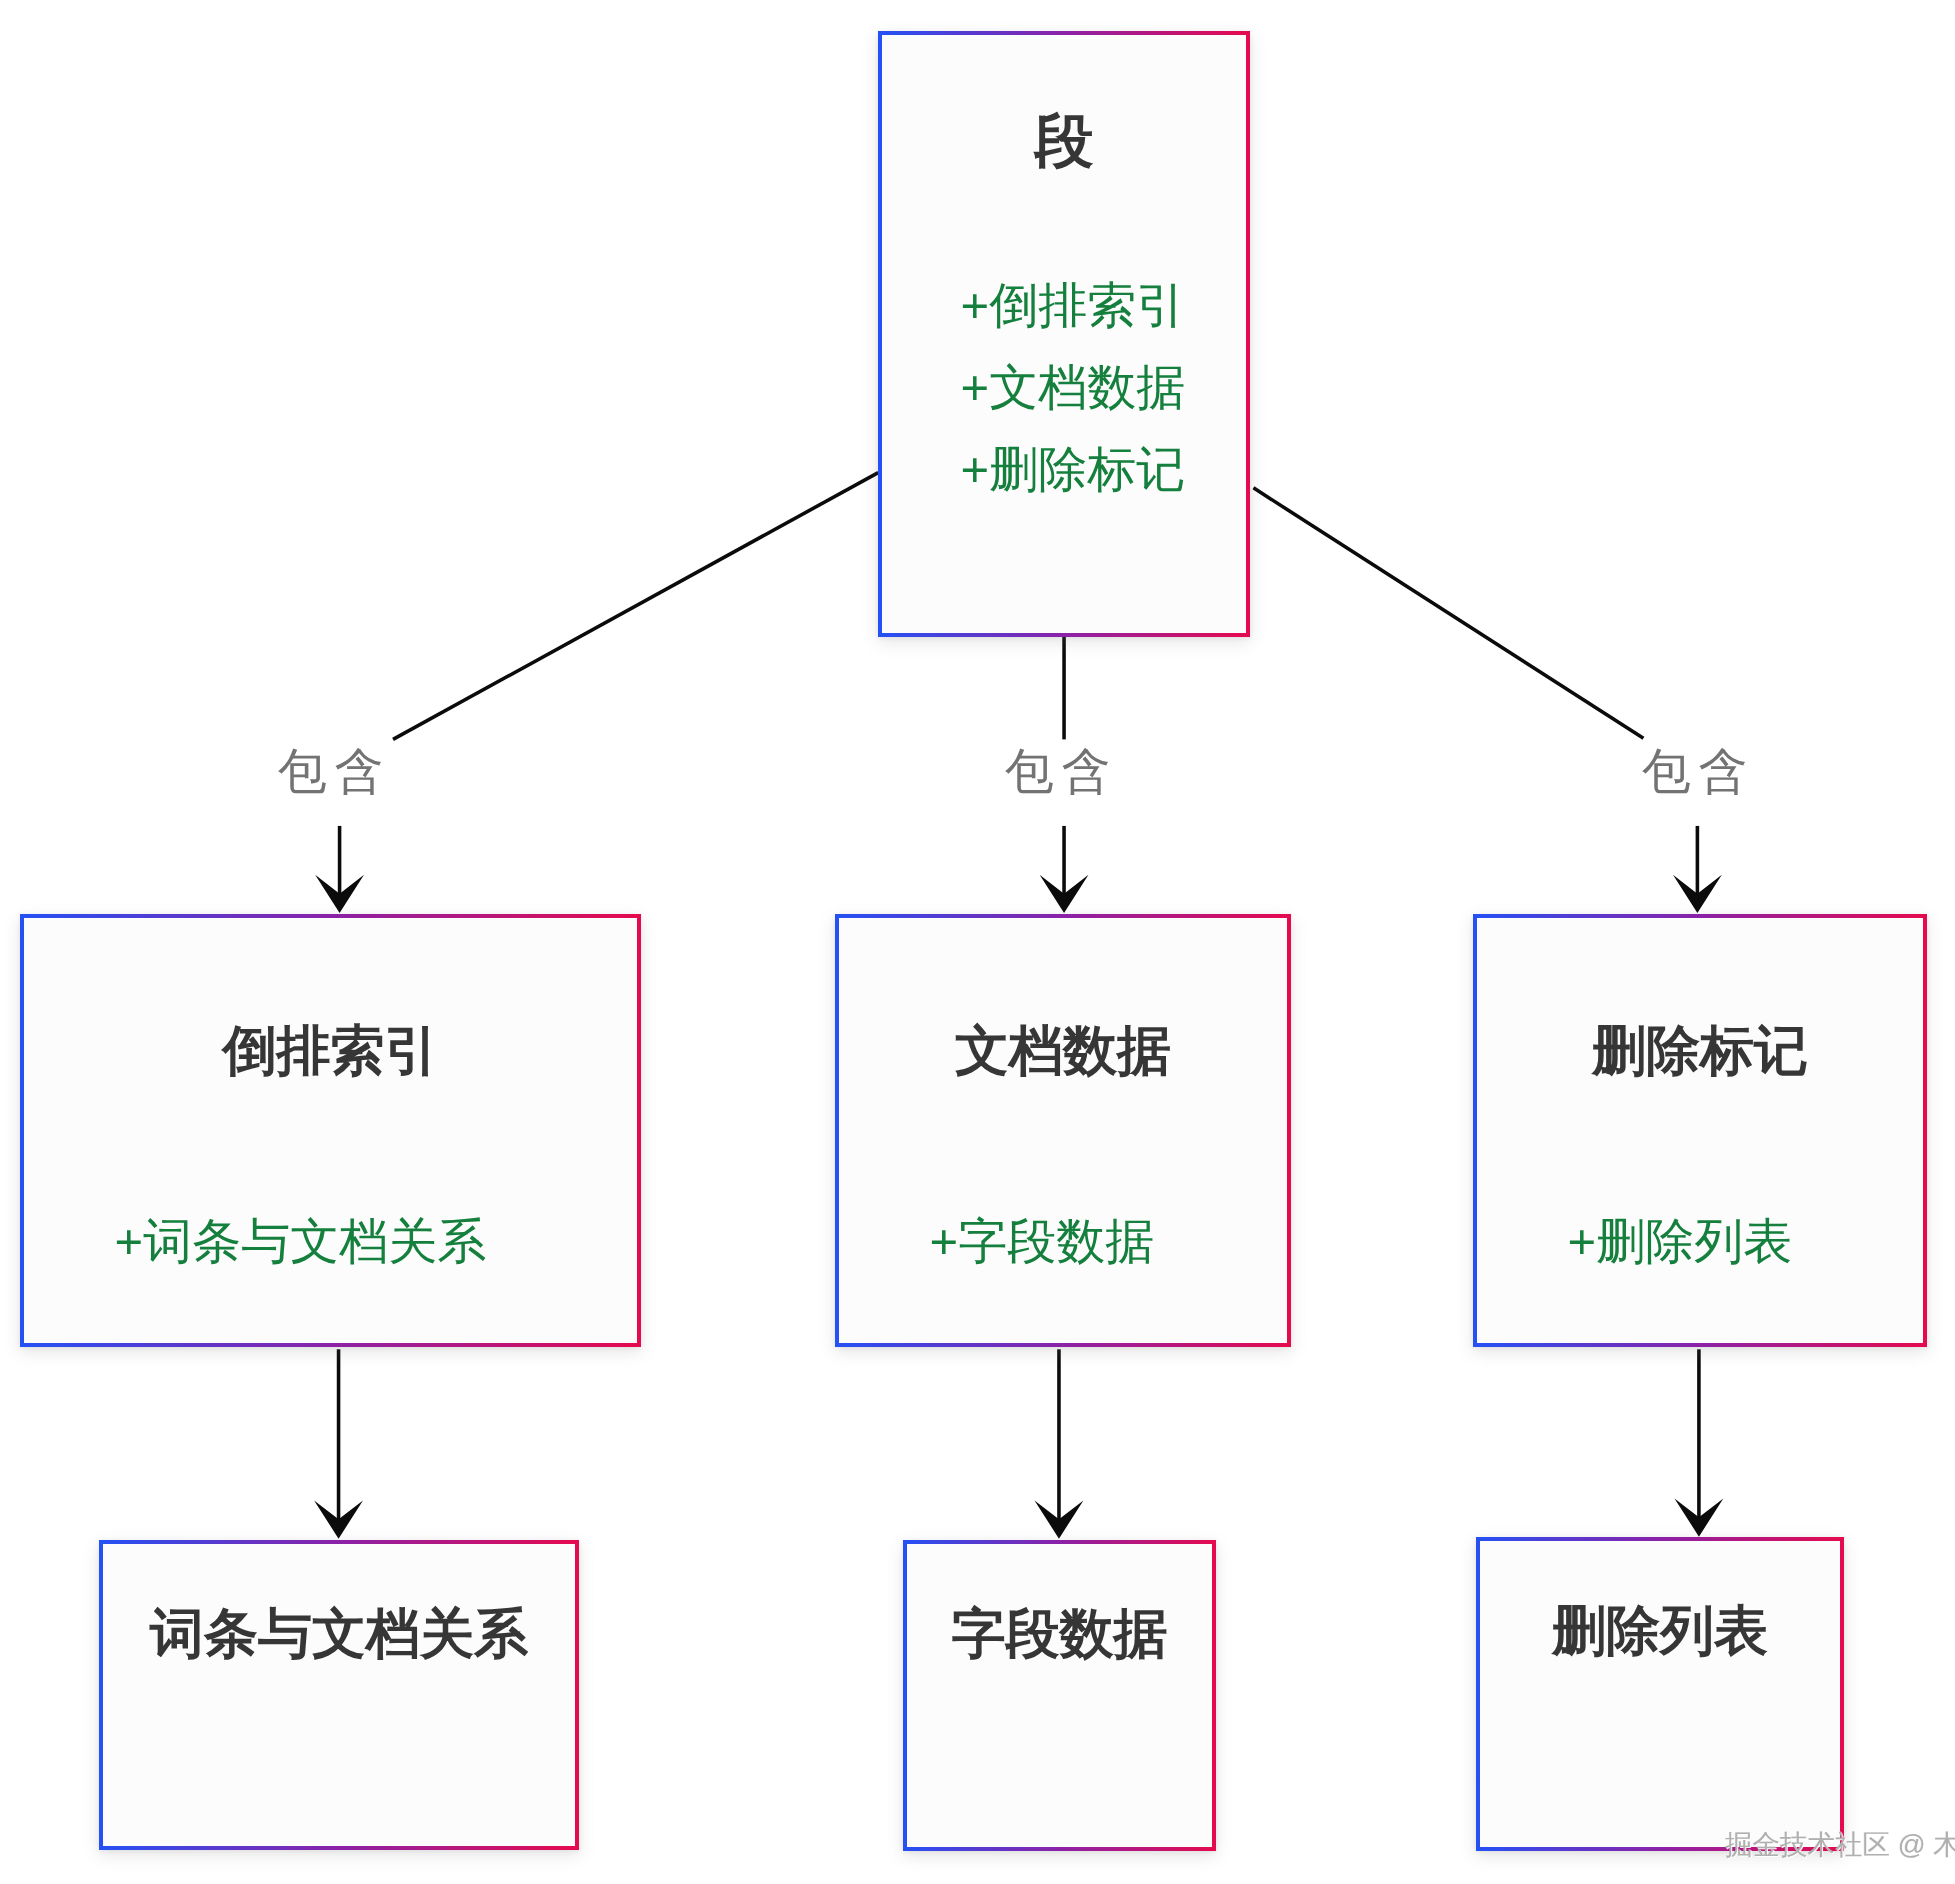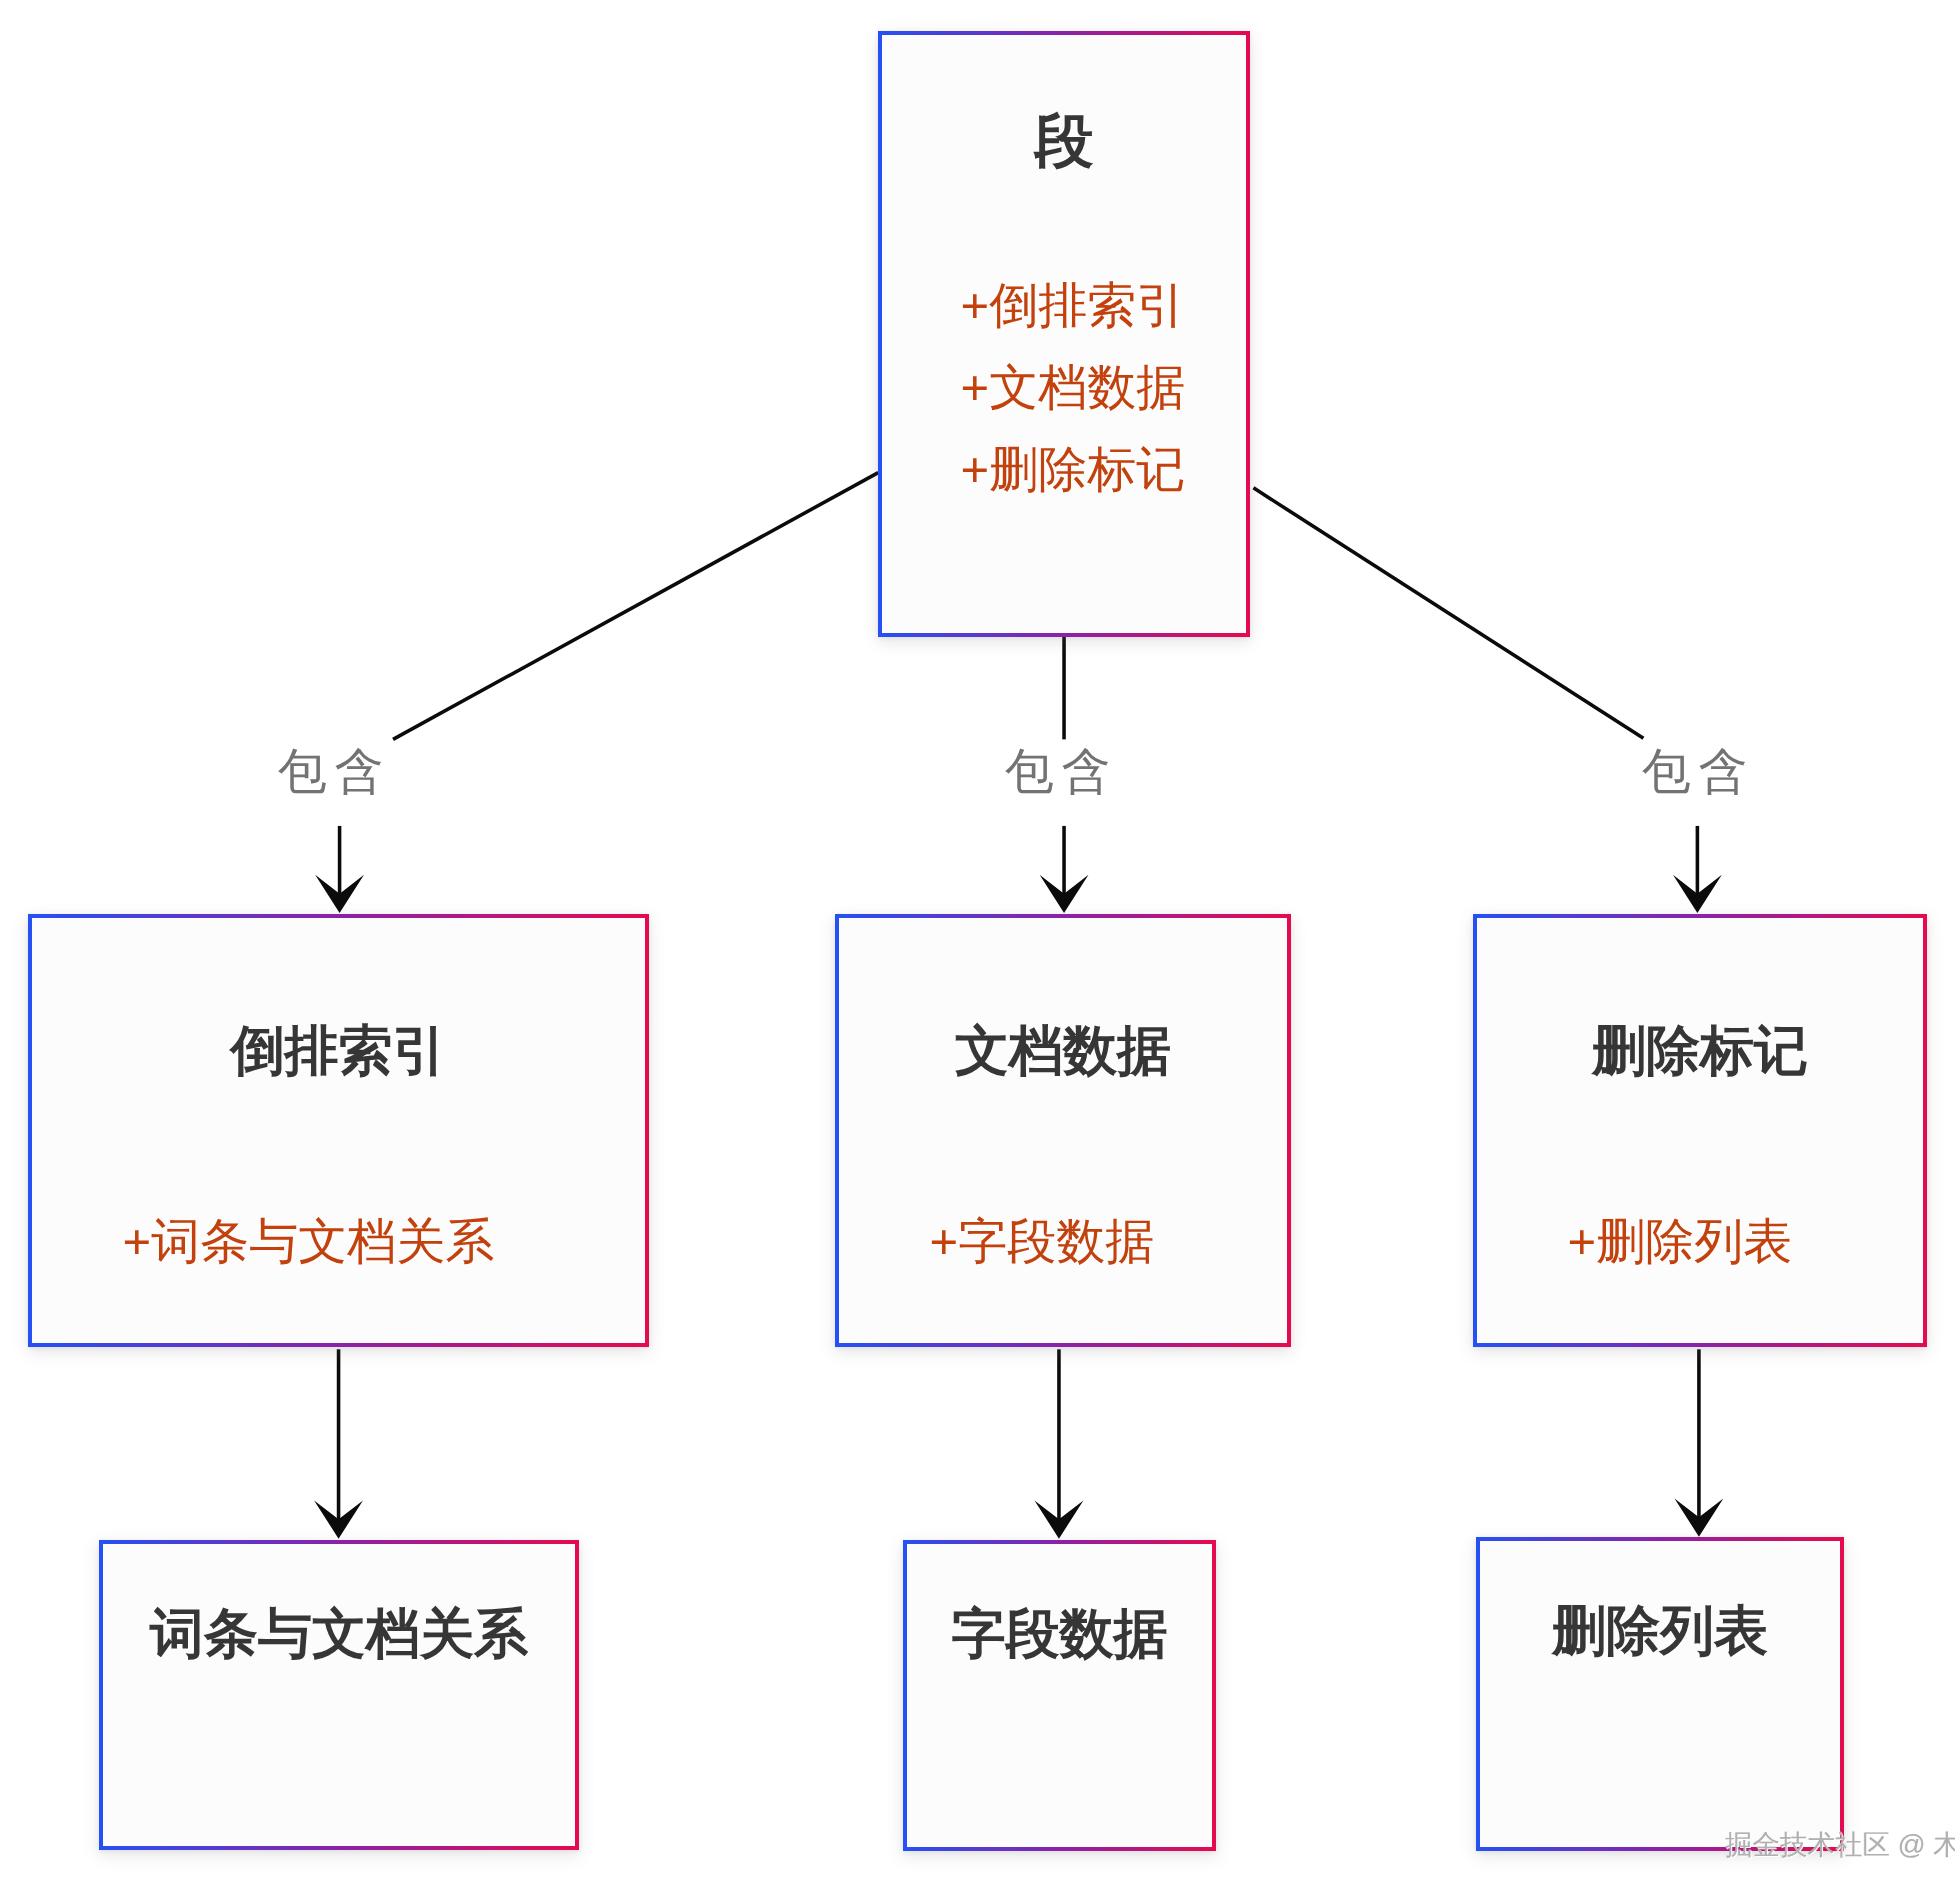--- a/index.html
+++ b/index.html
@@ -44,29 +44,29 @@
     font-size:54px;
     line-height:1.05;
     color:var(--c-text);
     white-space:nowrap;
   }
   .node-attrs{
     position:absolute;
     font-size:49px;
     line-height:82px;
     font-weight:400;
-    color:#c2410c;
+    color:#15803d;
     white-space:nowrap;
   }
   
   #node-segment{left:878px;top:31px;width:372px;height:606px;}
   #node-segment .node-title{top:76px;font-size:59px;}
   #node-segment .node-attrs{top:229px;left:79px;}
 
-  #node-inverted-index{left:28px;top:914px;width:621px;height:433px;}
+  #node-inverted-index{left:20px;top:914px;width:621px;height:433px;}
   #node-doc-data{left:835px;top:914px;width:456px;height:433px;}
   #node-delete-mark{left:1473px;top:914px;width:454px;height:433px;}
   .mid-node .node-title{top:104px;}
   .mid-node .node-attrs{top:285px;left:55px;line-height:76px;margin-left:36px;}
 
   #node-term-doc-relation{left:99px;top:1540px;width:480px;height:310px;}
   #node-field-data{left:903px;top:1540px;width:313px;height:311px;}
   #node-delete-list{left:1476px;top:1537px;width:368px;height:314px;}
   .leaf-node .node-title{top:61px;}
 

